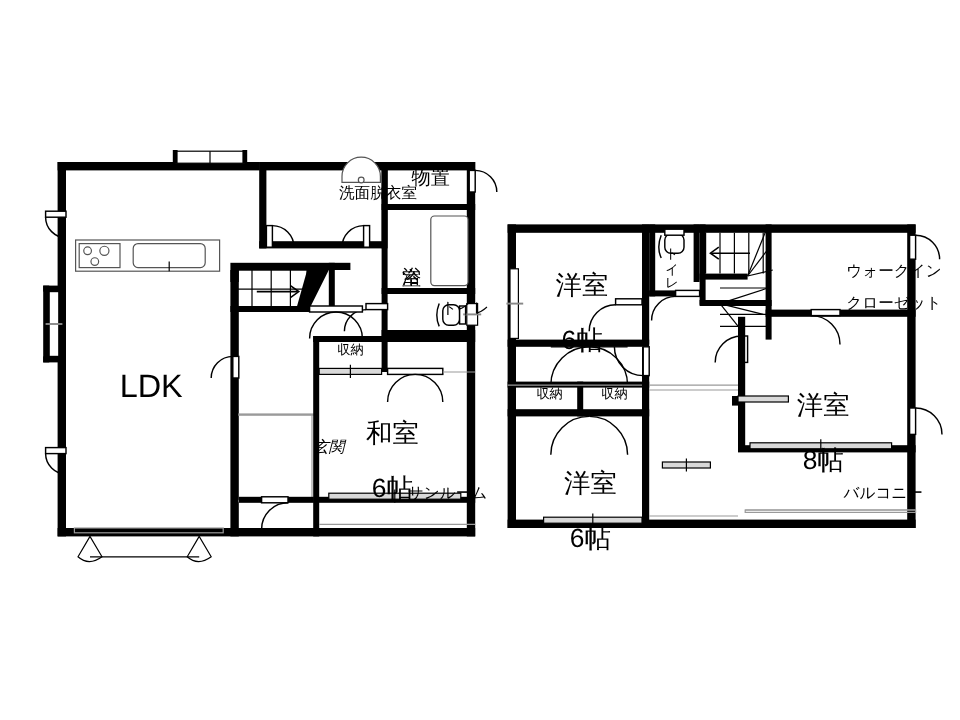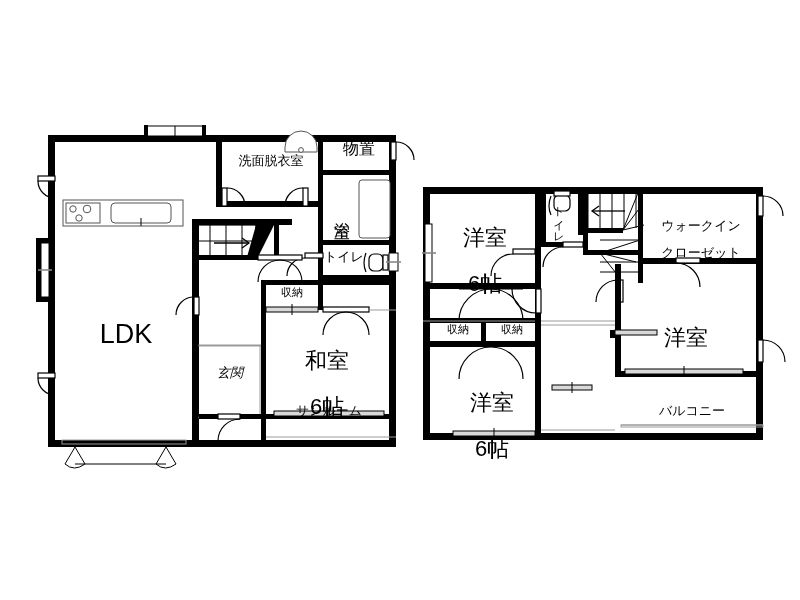--- a/index.html
+++ b/index.html
@@ -43,21 +43,21 @@
     position: absolute;
     text-align: center;
     color: #000000;
     line-height: 1.05;
     white-space: pre-line;
     user-select: none;
   }
   .lbl-xl { font-size: 27px; letter-spacing: 0px; }
   .lbl-lg { font-size: 22px; }
   .lbl-md { font-size: 16px; }
-  .lbl-sm { font-size: 13px; }
+  .lbl-sm { font-size: 13px; margin-left: 44px; }
   .lbl-xs { font-size: 11px; }
   .lbl-vert {
     writing-mode: vertical-rl;
     text-orientation: upright;
   }
 </style>
 </head>
 <body>
 
 <div id="floorplan-canvas">
@@ -385,21 +385,21 @@
         <rect class="sash" x="552" y="385" width="40" height="5"></rect>
         <line class="hairline" x1="572" y1="382" x2="572" y2="393"></line>
         <line class="hairline-gray" x1="541" y1="430" x2="615" y2="430"></line>
         <rect class="wall" x="610" y="330" width="5" height="8"></rect>
         <rect class="sash" x="615" y="330" width="42" height="5"></rect>
       </g>
 
     </g>
   </svg>
 
-  <div class="room-label lbl-xl" style="left:66px; top:292px; width:120px;">
+  <div class="room-label lbl-xl" style="left:66px; top:280px; width:120px;">
     <div>LDK</div>
   </div>
 
   <div class="room-label lbl-sm" style="left:225px; top:154px; width:92px;">洗面脱衣室</div>
 
   <div class="room-label lbl-md" style="left:326px; top:141px; width:66px;">物置</div>
 
   <div class="room-label lbl-md lbl-vert" style="left:326px; top:182px; width:24px; height:56px;">浴室</div>
 
   <div class="room-label lbl-sm" style="left:324px; top:250px; width:48px; text-align:left;">トイレ</div>
@@ -422,20 +422,21 @@
 
   <div class="room-label lbl-xs lbl-vert" style="left:548px; top:196px; width:16px; height:44px;">トイレ</div>
 
   <div class="room-label lbl-sm" style="left:648px; top:205px; width:106px;">
     <div>ウォークイン</div>
     <div>クローゼット</div>
   </div>
 
   <div class="room-label lbl-lg" style="left:646px; top:303px; width:80px;">
     <div>洋室</div>
+    <div>8帖</div>
   </div>
 
   <div class="room-label lbl-xs" style="left:435px; top:324px; width:46px;">収納</div>
 
   <div class="room-label lbl-xs" style="left:489px; top:324px; width:46px;">収納</div>
 
   <div class="room-label lbl-lg" style="left:452px; top:368px; width:80px;">
     <div>洋室</div>
     <div>6帖</div>
   </div>

